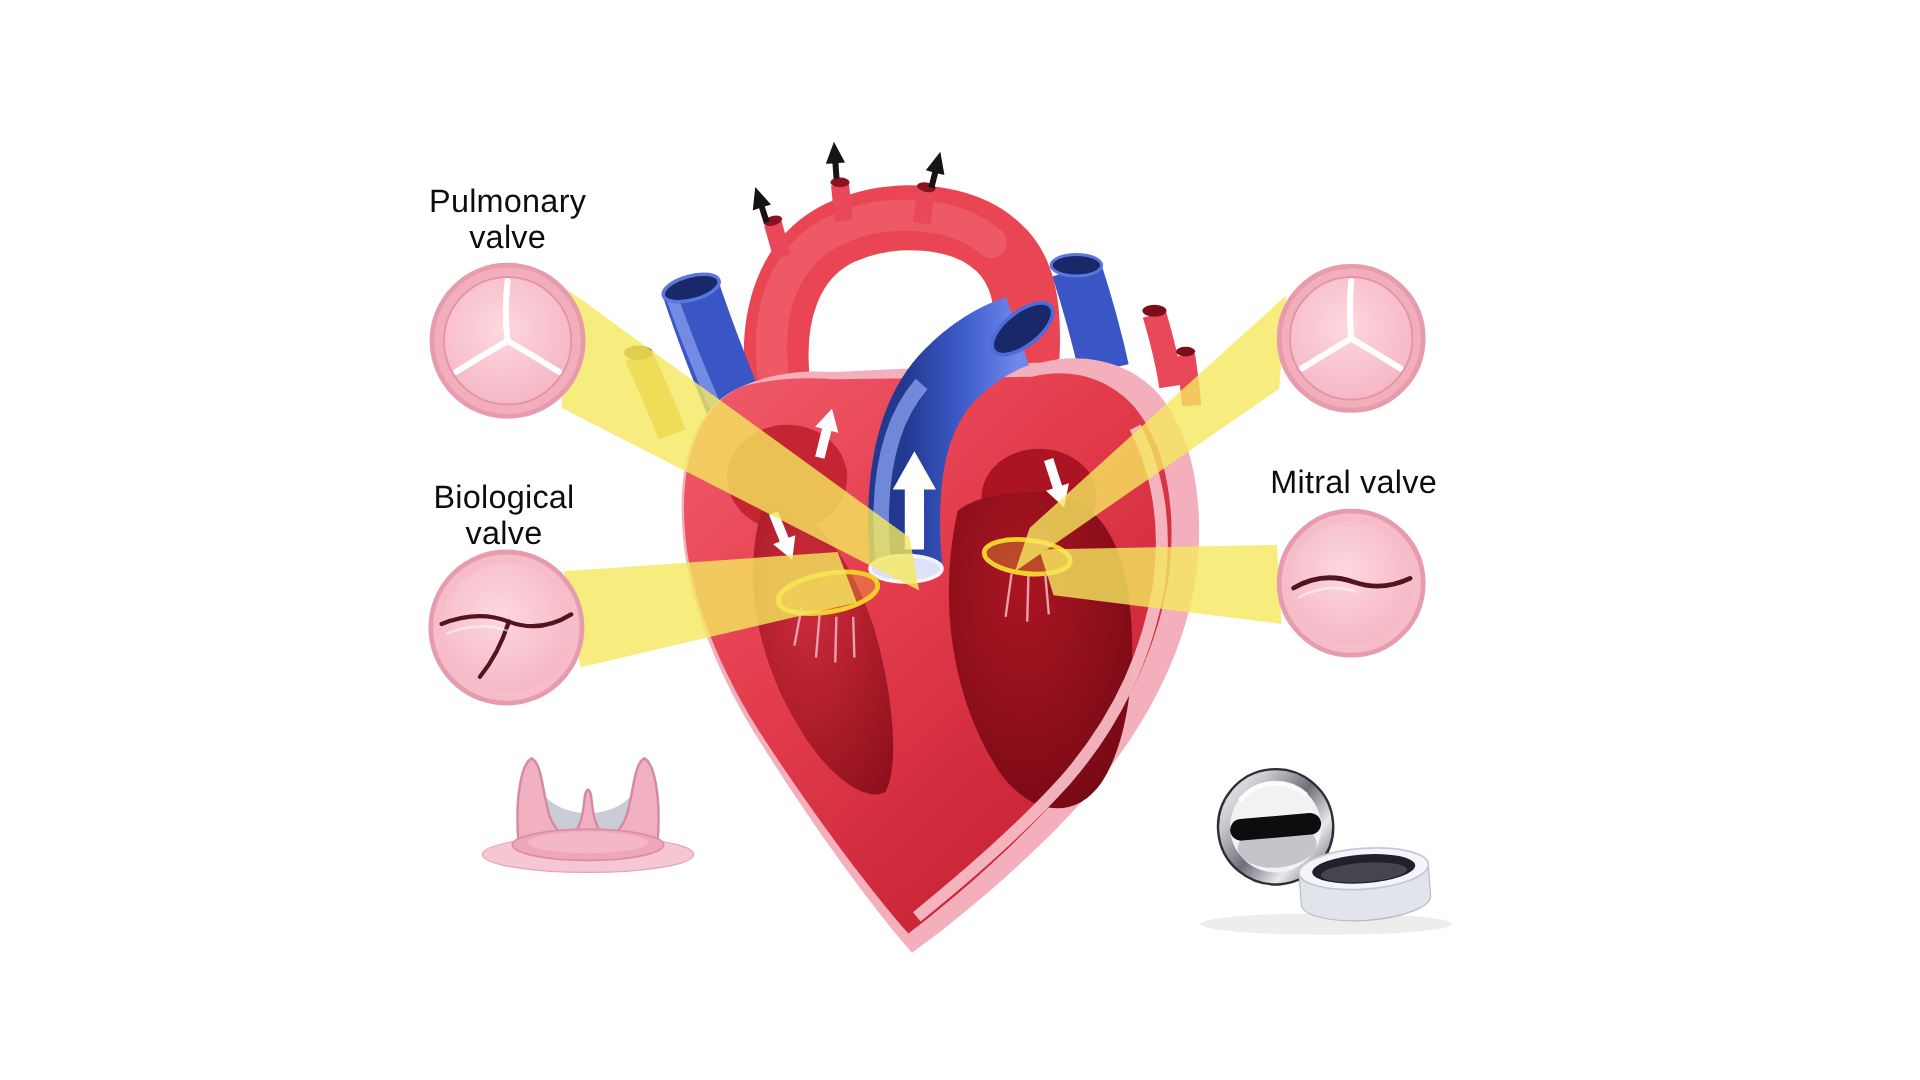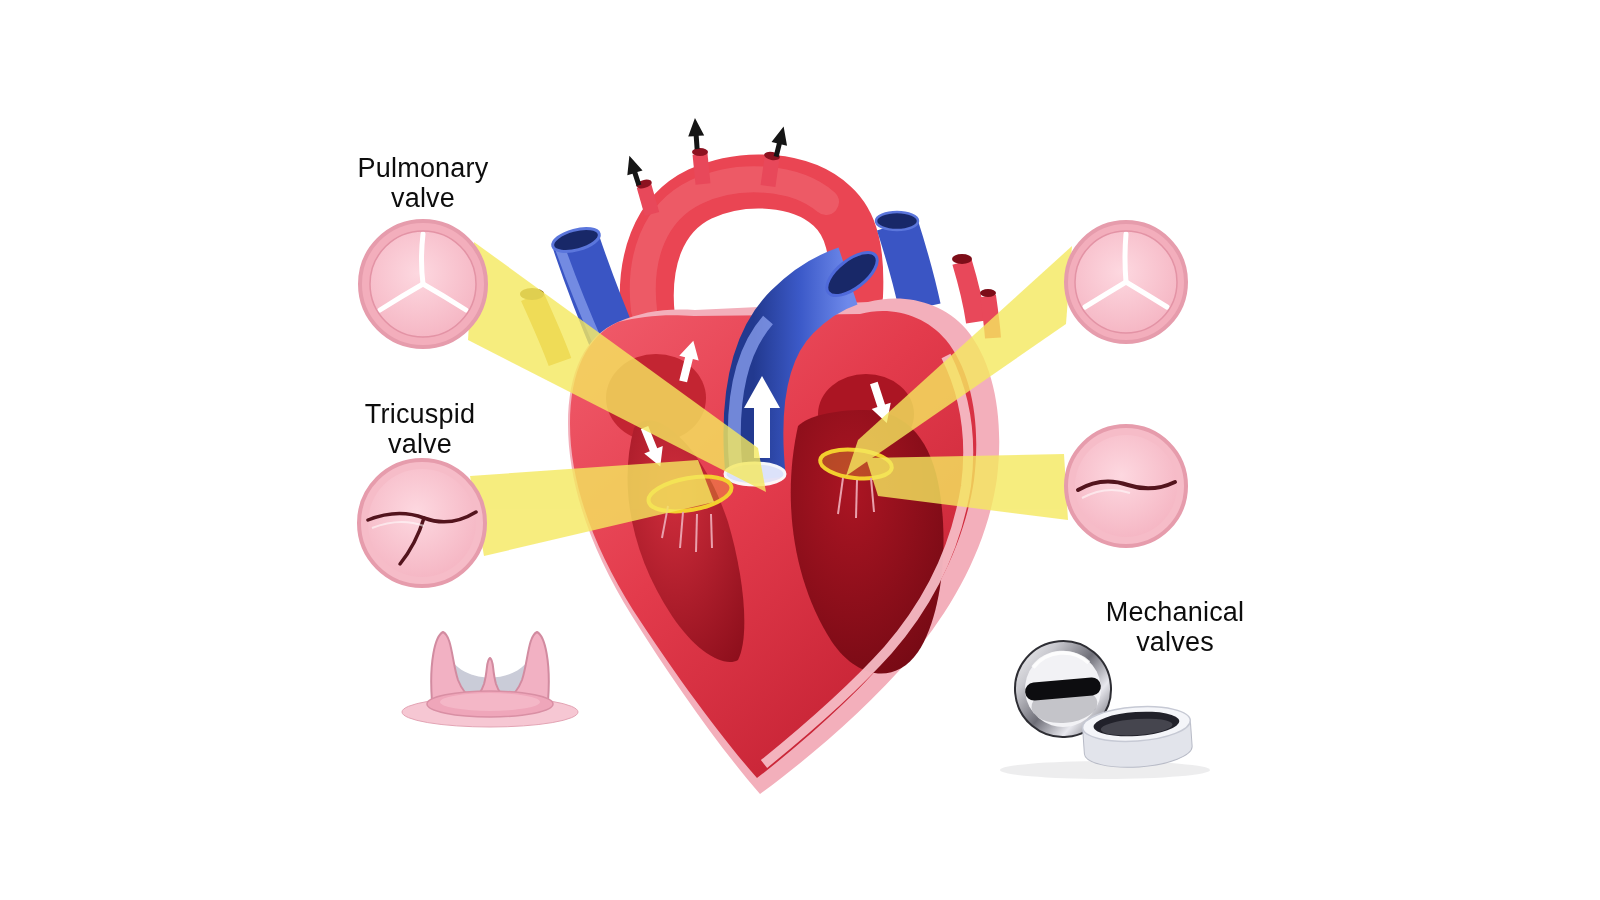--- a/index.html
+++ b/index.html
@@ -216,21 +216,20 @@
         <ellipse cy="-8" rx="54" ry="17" fill="#f4f5f9" stroke="#c6c9d4" stroke-width="1.5"></ellipse>
         <ellipse cy="-8" rx="43" ry="12" fill="#21212a"></ellipse>
         <ellipse cy="-5" rx="36" ry="8" fill="#45454e"></ellipse>
       </g>
     </g>
   </svg>
 
   <div class="label" style="left:303px; top:154px; width:240px;">Pulmonary
 valve</div>
 
-  <div class="label" style="left:300px; top:400px; width:240px;">Tricuspid
+  <div class="label" style="left:300px; top:400px; width:240px;">Biological
 valve</div>
 
 
-
-
-  <div class="label" style="left:1055px; top:598px; width:240px;">Mechanical
-valves</div>
+  <div class="label" style="left:1008px; top:388px; width:240px;">Mitral valve</div>
+
+
 </div>
 
 </body></html>

